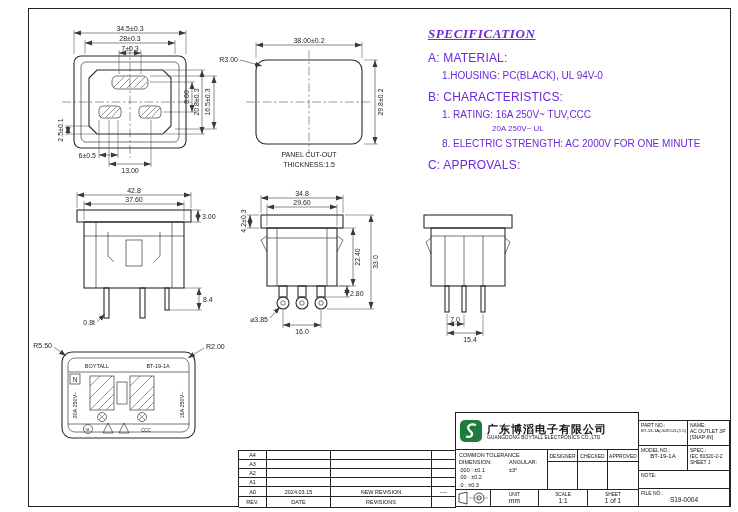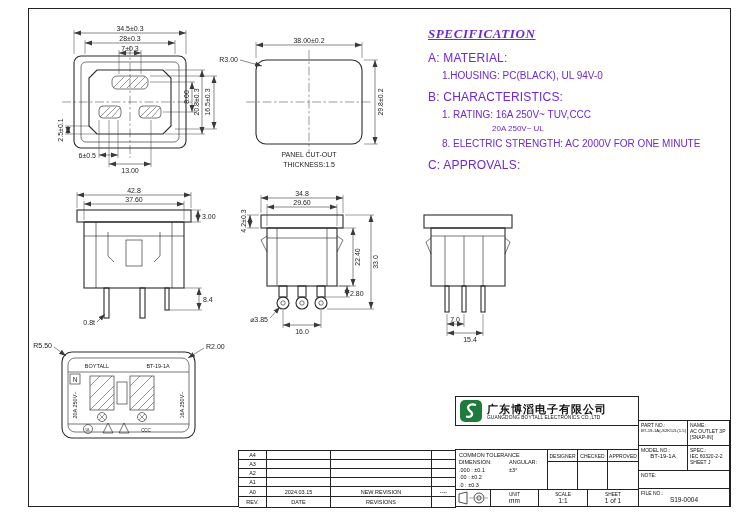--- a/index.html
+++ b/index.html
@@ -316,21 +316,21 @@
   <div>A0</div>
   <div>2024.03.15</div>
   <div>NEW REVISION</div>
   <div>----</div>
   <div>REV.</div>
   <div>DATE</div>
   <div>REVISIONS</div>
   <div></div>
 </div>
 
-<div class="tb company" style="left:455px;top:396px;width:184px;height:30px">
+<div class="tb company" style="left:455px;top:412px;width:184px;height:38px">
   <svg width="24" height="24" style="position:static;flex:0 0 auto">
     <rect x="1" y="1" width="22" height="22" rx="5" fill="#1f7a3d"></rect>
     <path d="M17,6 C10,4 7,8 11,12 C15,15 13,19 7,17.5" stroke="#fff" stroke-width="2.2" fill="none"></path>
   </svg>
   <div>
     <div class="cn">广东博滔电子有限公司</div>
     <div class="en">GUANGDONG BOYTALL ELECTRONICS CO.,LTD</div>
   </div>
 </div>
 

